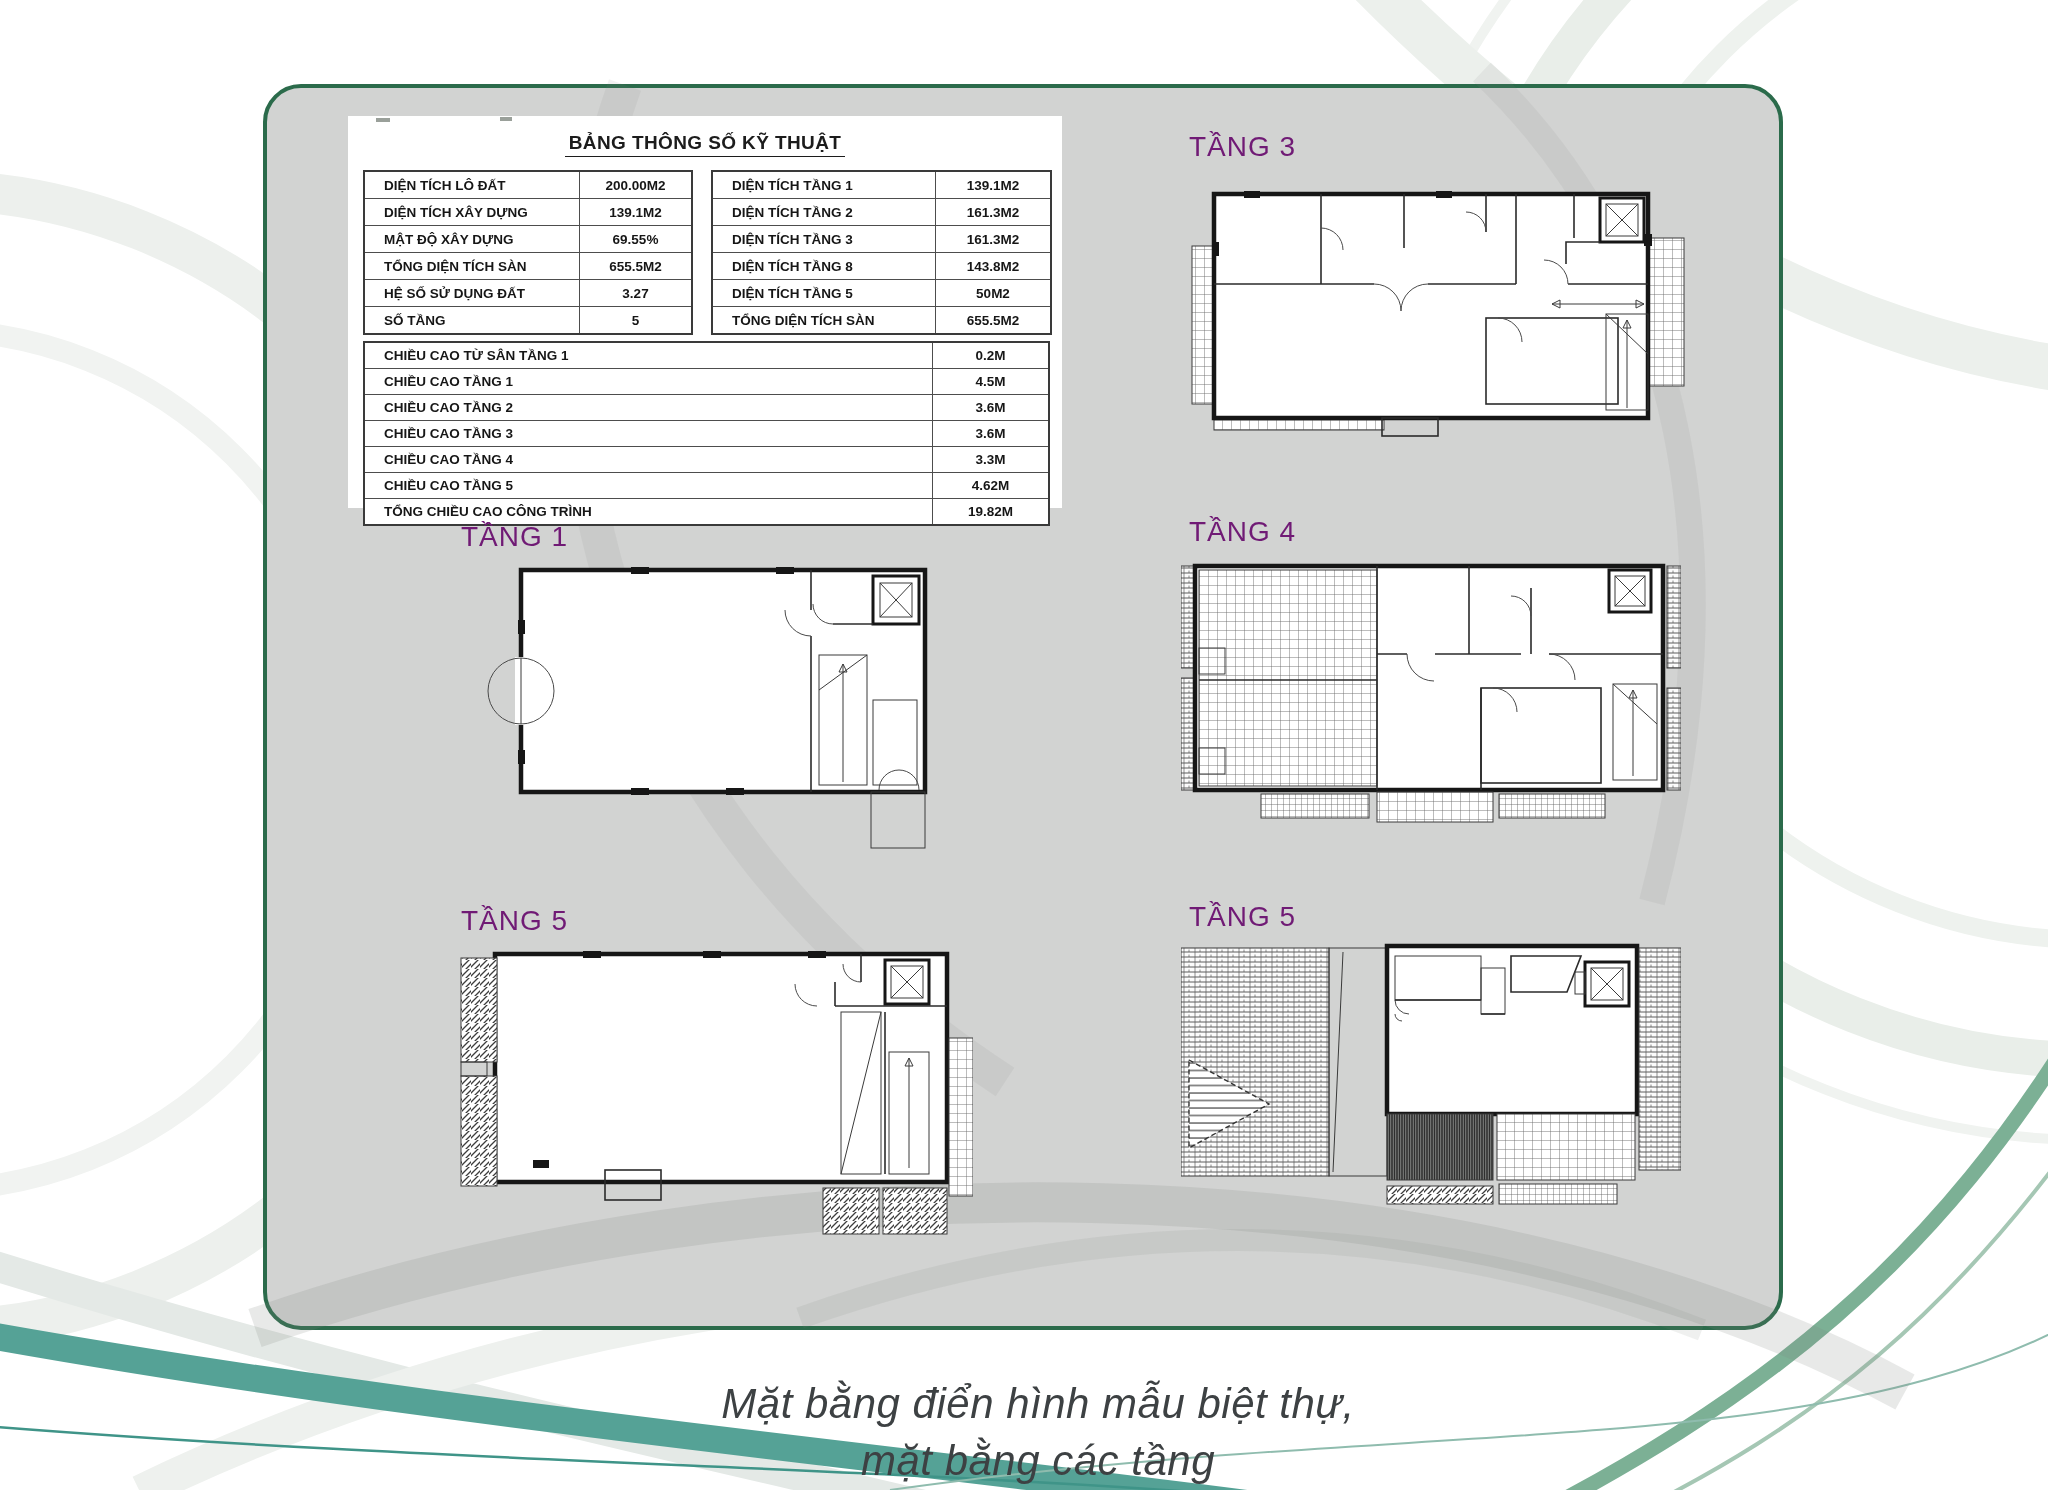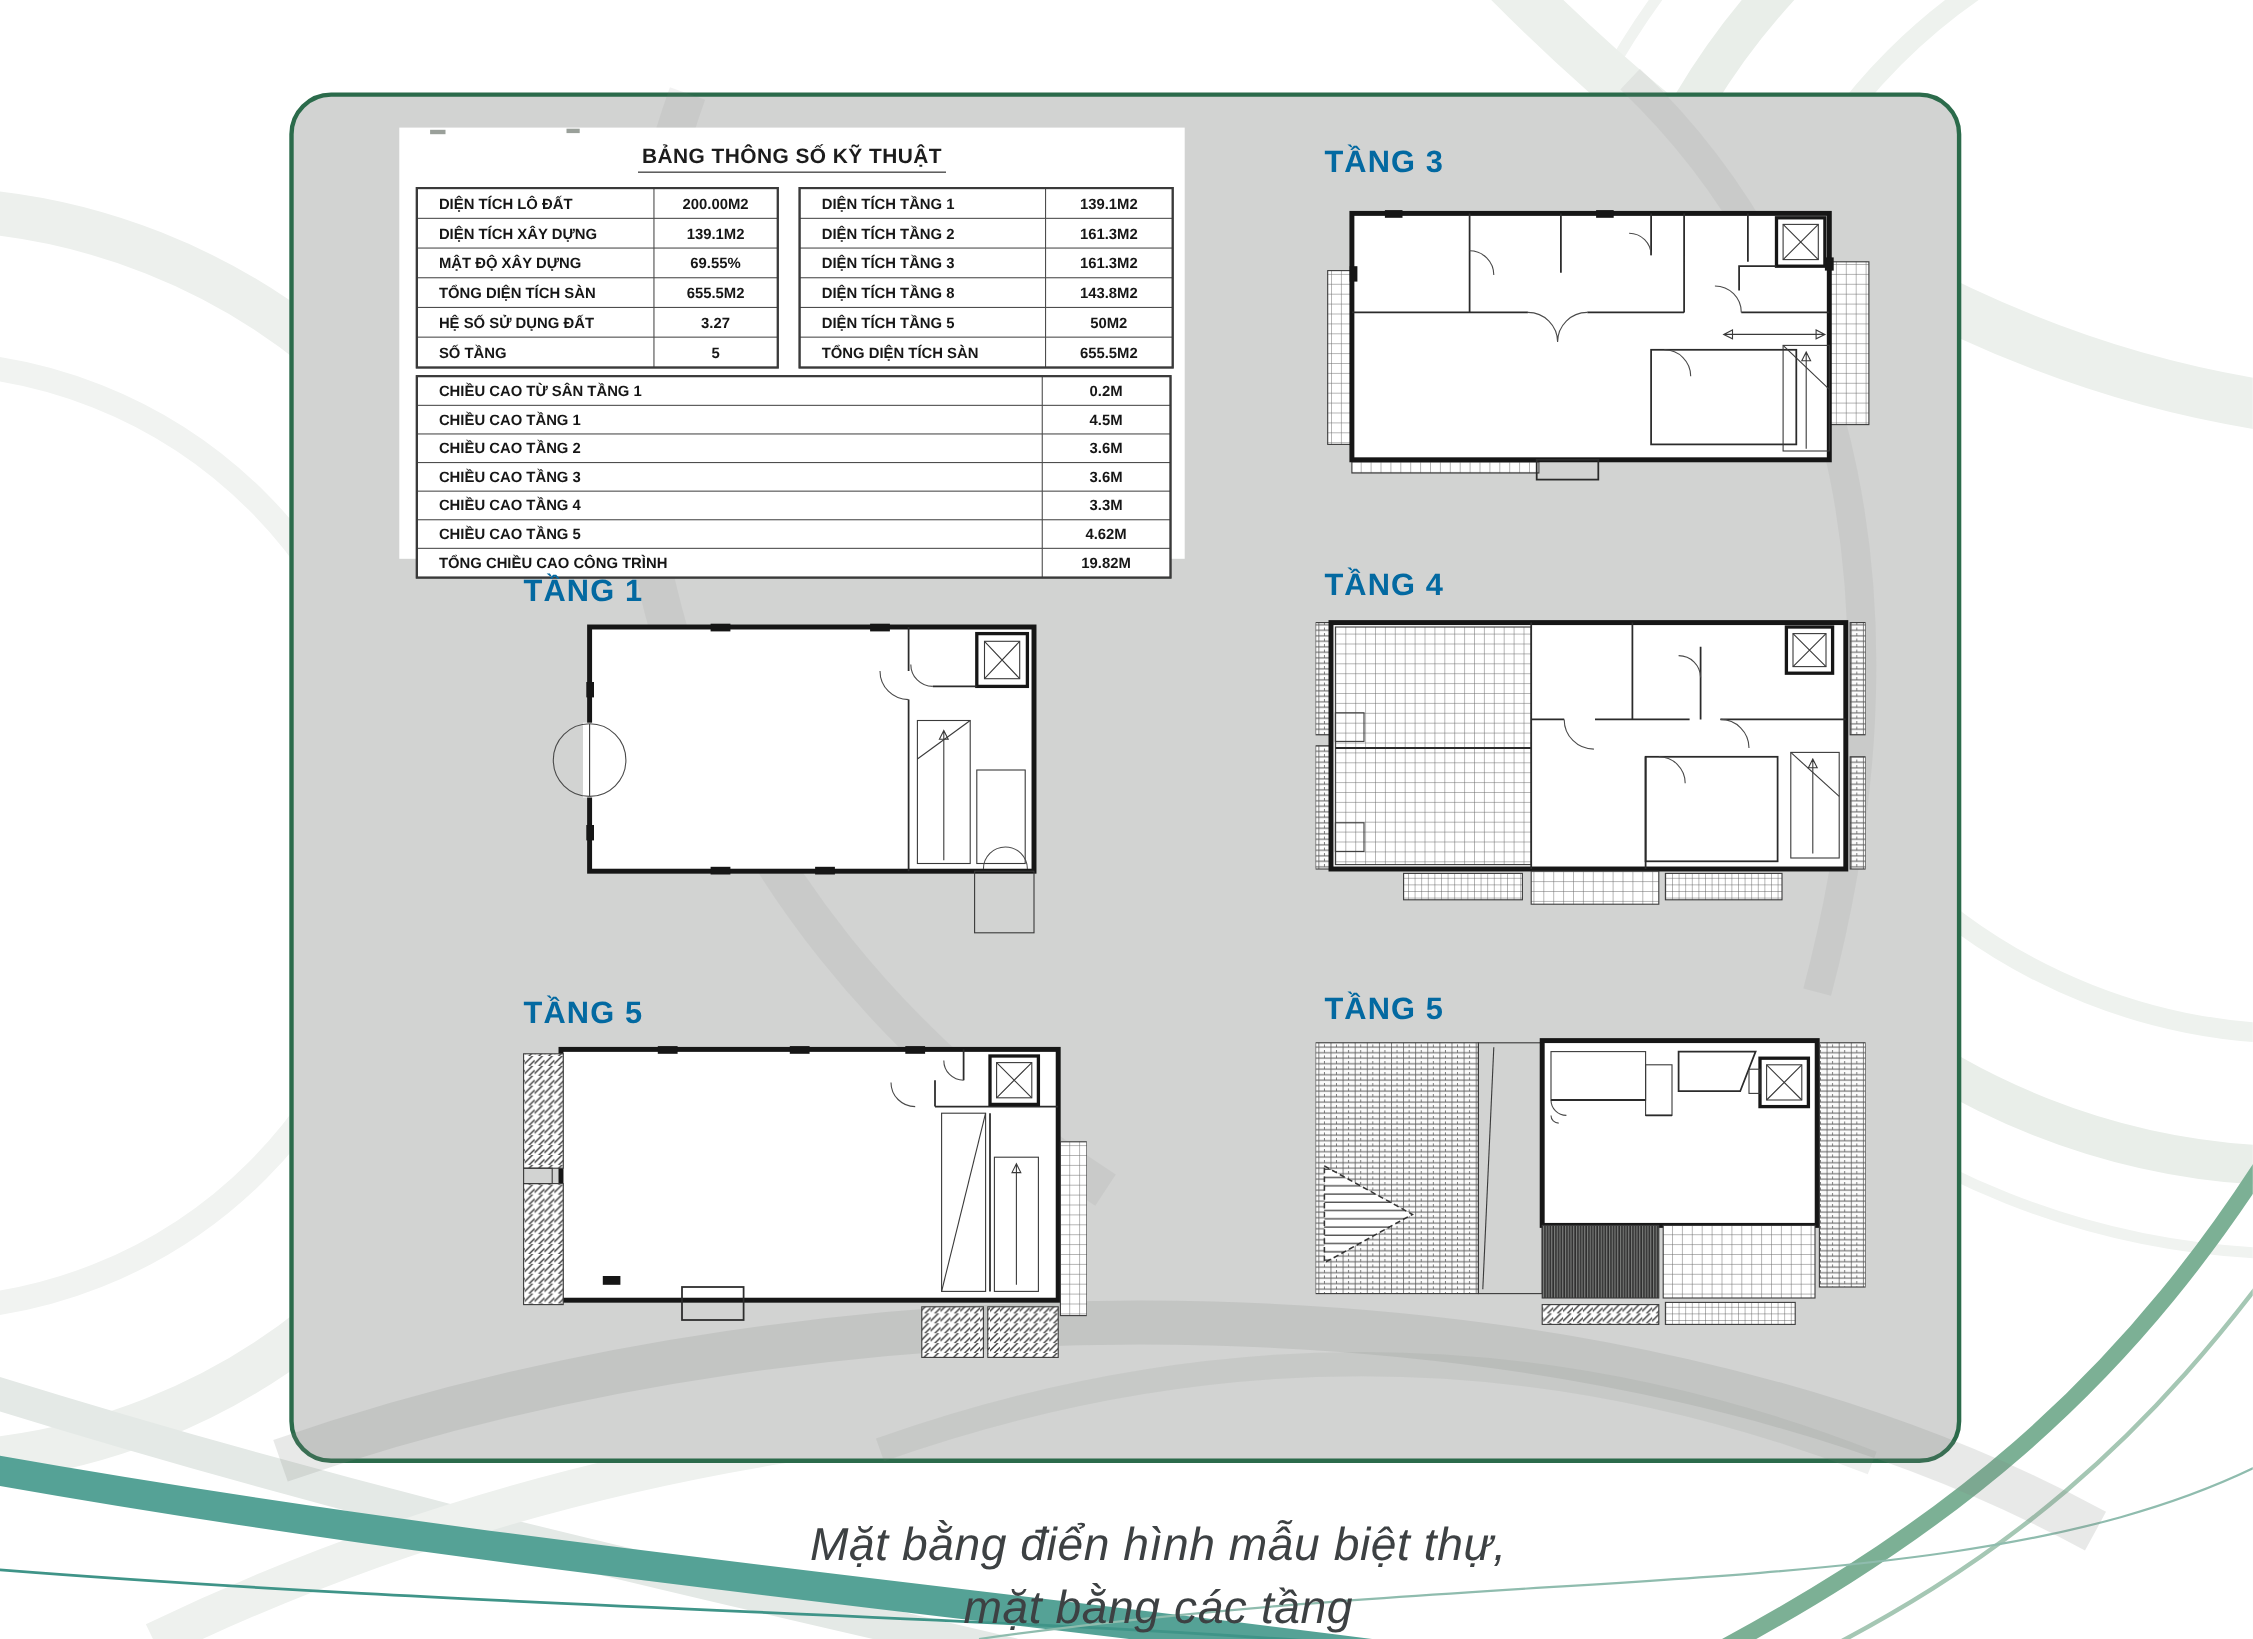--- a/index.html
+++ b/index.html
@@ -5,38 +5,38 @@
   html,body{margin:0;padding:0;background:#ffffff;}
   body{width:2048px;height:1490px;position:relative;overflow:hidden;
        font-family:"Liberation Sans","DejaVu Sans",sans-serif;}
   
   #bg-under{position:absolute;left:0;top:0;z-index:0;}
   #bg-over{position:absolute;left:0;top:0;z-index:2;pointer-events:none;}
   
   #panel{position:absolute;left:263px;top:84px;width:1512px;height:1238px;
          background:#d2d3d2;border:4px solid #2b6b4b;border-radius:38px;z-index:1;}
   
-  #content{position:absolute;left:16px;top:0;width:1668px;height:1490px;z-index:3;}
+  #content{position:absolute;left:1px;top:0;width:1668px;height:1490px;z-index:3;}
   
   #spec-card{position:absolute;left:347px;top:116px;width:714px;height:392px;background:#ffffff;}
   #spec-title{margin-top:16px;text-align:center;}
   #spec-title span{display:inline-block;font-size:19px;font-weight:bold;color:#1c1c1c;
                    border-bottom:1.6px solid #1c1c1c;padding:0 4px 2px 4px;letter-spacing:.4px;}
   .dash{position:absolute;height:4px;background:#9aa09a;}
   .tbl{display:grid;border:2px solid #3a3a3a;background:#4d4d4d;grid-gap:1px;}
   .tbl .cell{background:#ffffff;display:flex;align-items:center;font-size:13.5px;
              font-weight:bold;color:#161616;white-space:nowrap;}
   .cell.lab{justify-content:flex-start;padding-left:19px;}
   .cell.val{justify-content:center;}
   #tables-top{position:absolute;left:15px;top:54px;display:flex;gap:18px;}
   #tbl-site{grid-template-columns:214px 111px;grid-auto-rows:26px;}
   #tbl-floor{grid-template-columns:222px 114px;grid-auto-rows:26px;}
   #tbl-height{position:absolute;left:15px;top:225px;grid-template-columns:567px 115px;grid-auto-rows:25px;}
   
-  .floor-label{position:absolute;font-size:28px;font-weight:700;color:#0369a1;letter-spacing:1px;}
+  .floor-label{position:absolute;font-size:28px;font-weight:400;color:#701a75;letter-spacing:1px;}
   
   #caption{position:absolute;left:512px;top:1328px;width:1050px;text-align:center;
            font-style:italic;font-size:42px;line-height:1.36;color:#3d4143;font-weight:500;letter-spacing:.5px;margin-top:47px;}
   
   .plan{position:absolute;}
   .wall{fill:#ffffff;stroke:#161616;stroke-width:4.5;}
   .w3{fill:none;stroke:#161616;stroke-width:3;}
   .p{fill:none;stroke:#2b2b2b;stroke-width:1.6;}
   .t{fill:none;stroke:#3a3a3a;stroke-width:1;}
   .arc{fill:none;stroke:#4a4a4a;stroke-width:1;}

